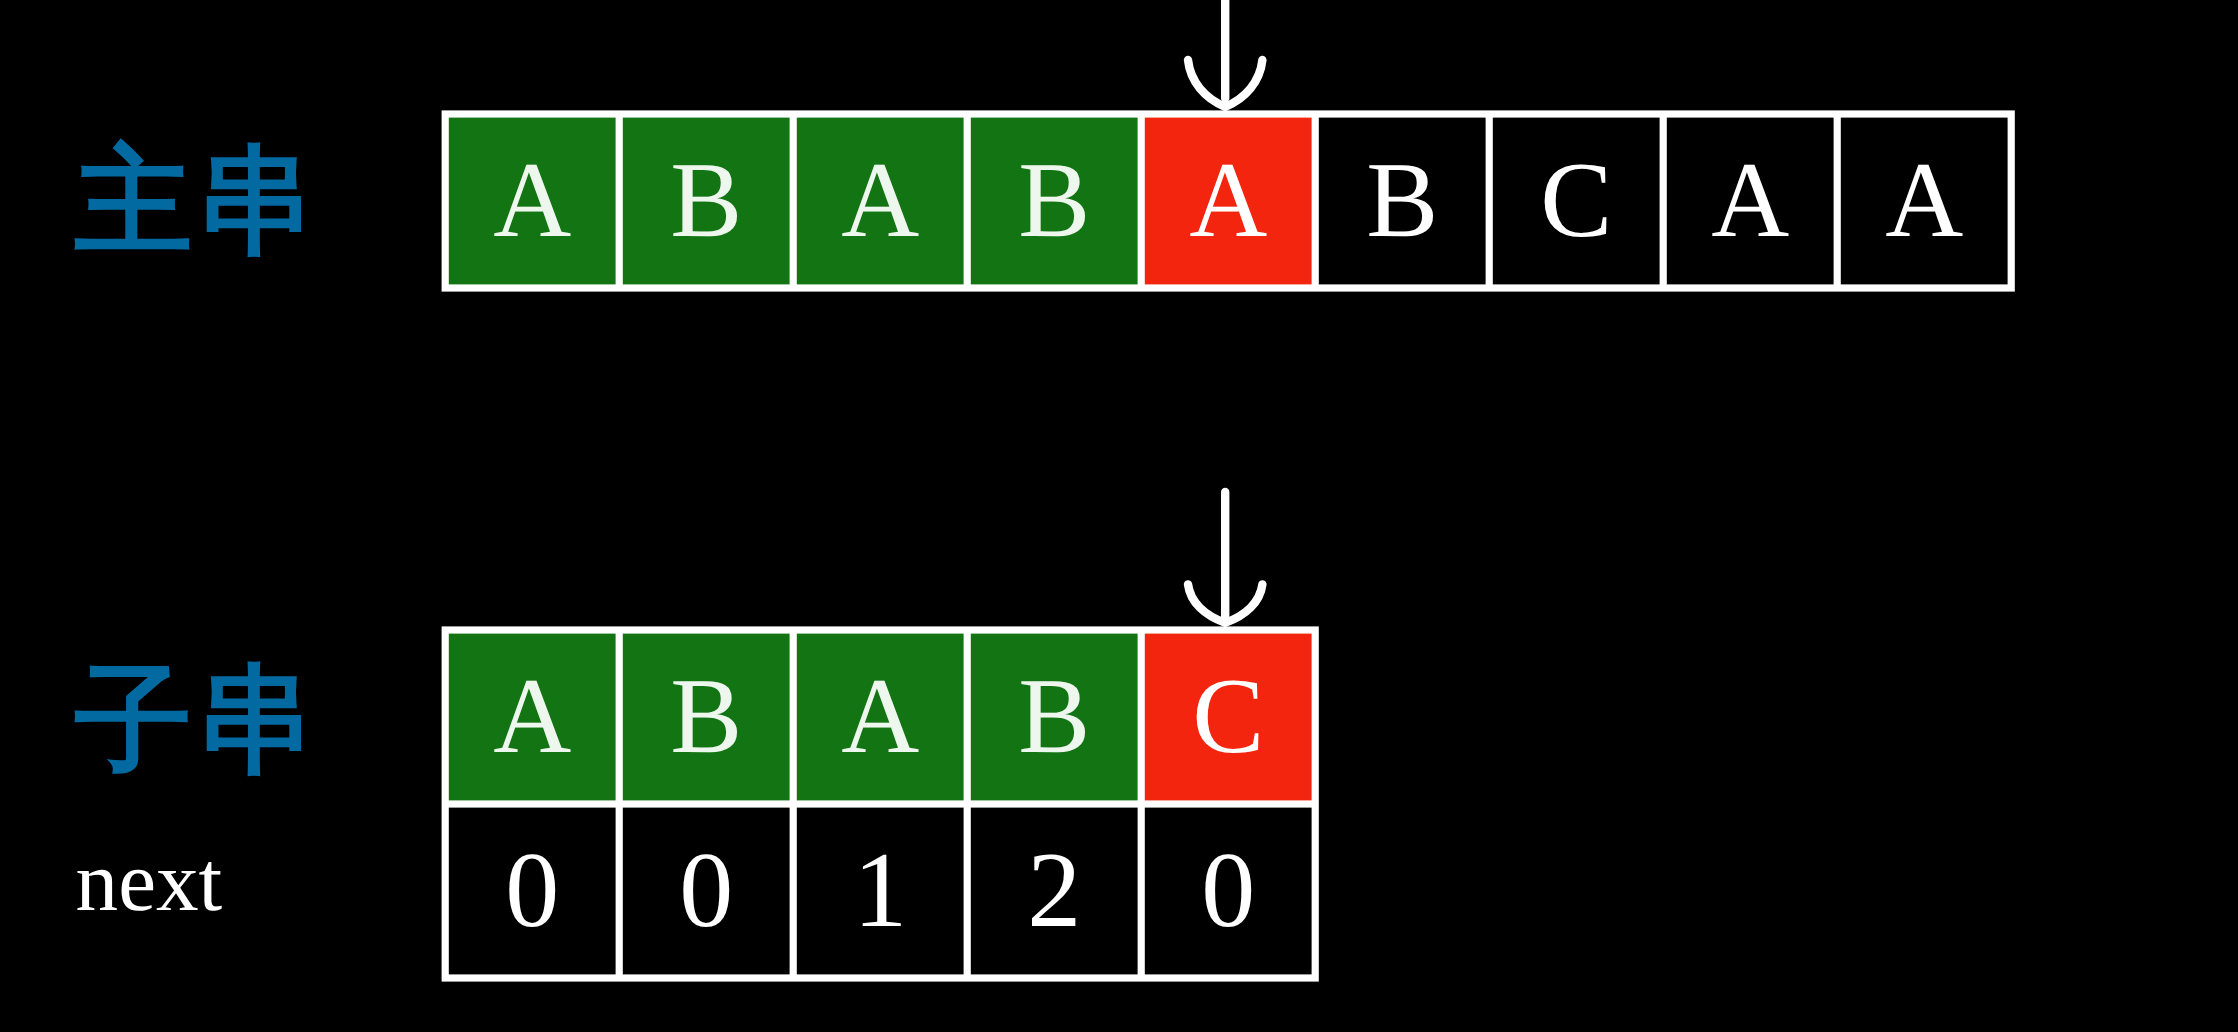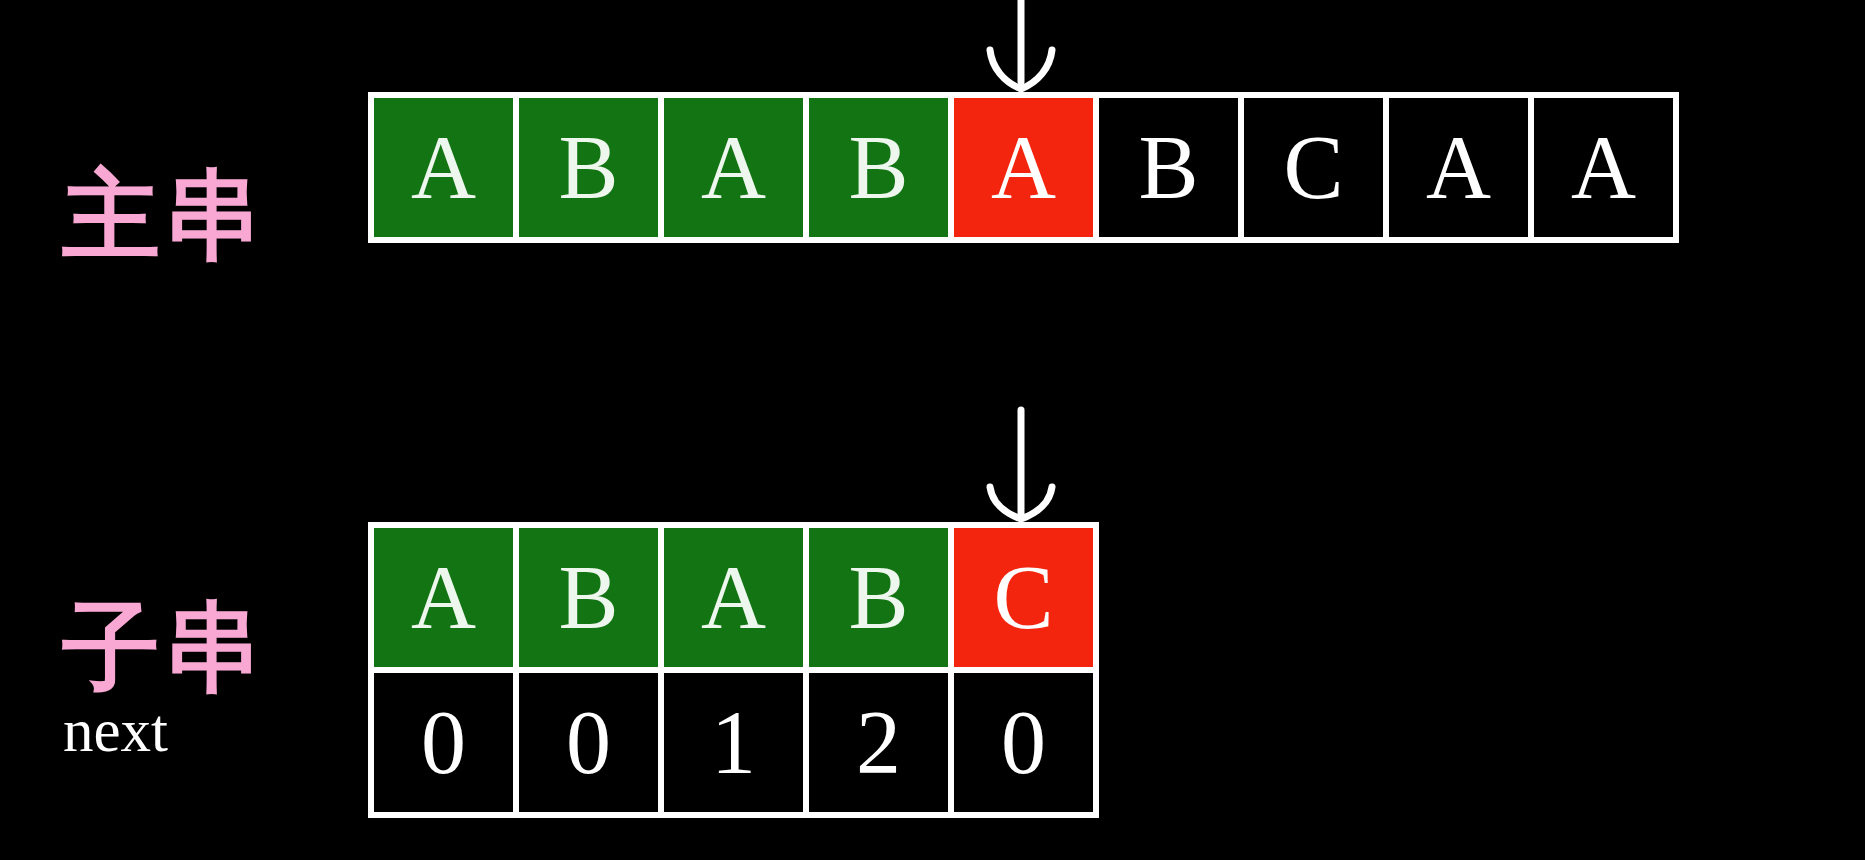--- a/index.html
+++ b/index.html
@@ -12,34 +12,33 @@
   }
   .stage {
     position: relative;
     width: 1865px;
     height: 860px;
     background: var(--bg, #000);
     font-family: "Liberation Serif", serif;
   }
   .cjk-label {
     position: absolute;
-    color: #f9a8d4;
+    color: #0369a1;
     font-family: "Liberation Sans", sans-serif;
     font-weight: bold;
     font-size: 98px;
     line-height: 1;
     letter-spacing: 4px;
     white-space: nowrap;
-    margin-top: 48px;
   }
   .serif-label {
     position: absolute;
     color: #fff;
     font-family: "Liberation Serif", serif;
-    font-size: 61px;
+    font-size: 71px;
     line-height: 1;
     white-space: nowrap;
   }
   .grid-table {
     position: absolute;
     display: grid;
     gap: 6px;
     padding: 6px;
     background: var(--border, #fff);
   }

